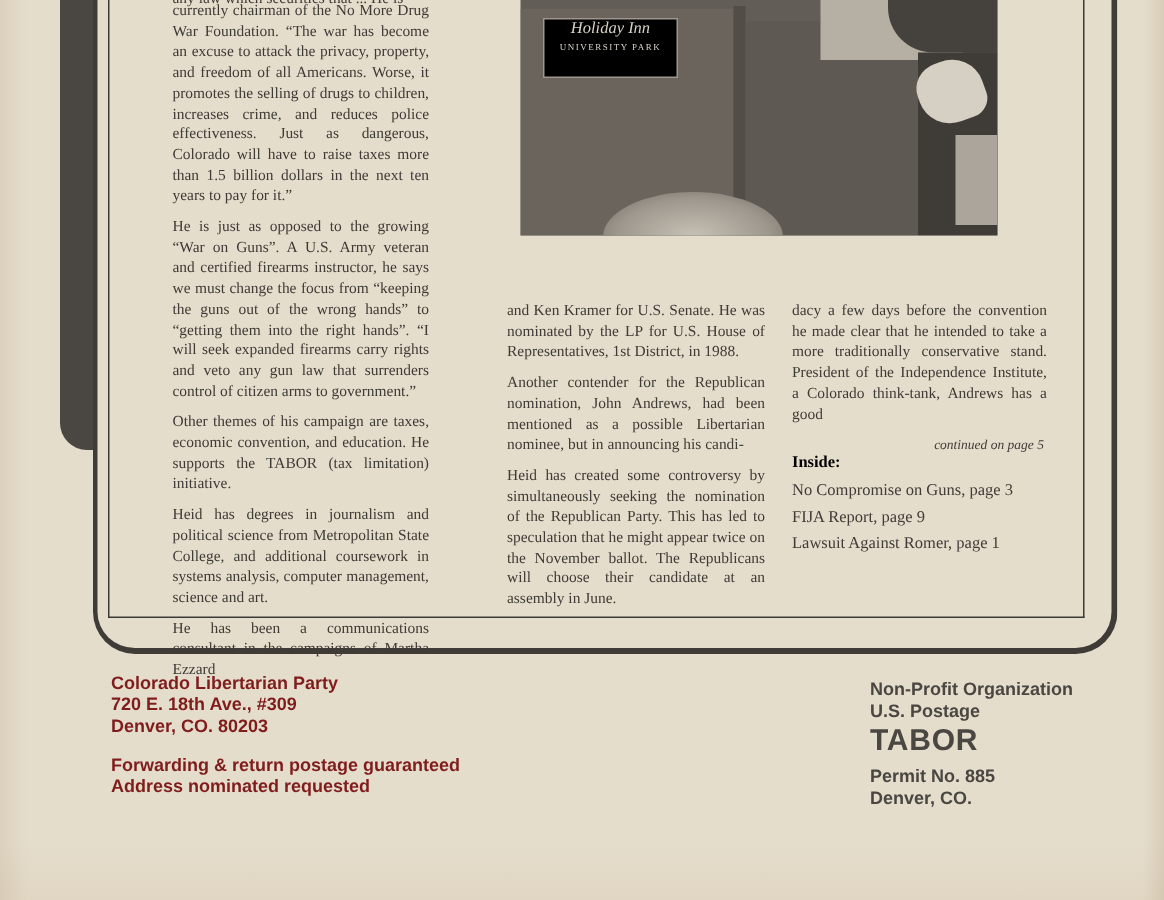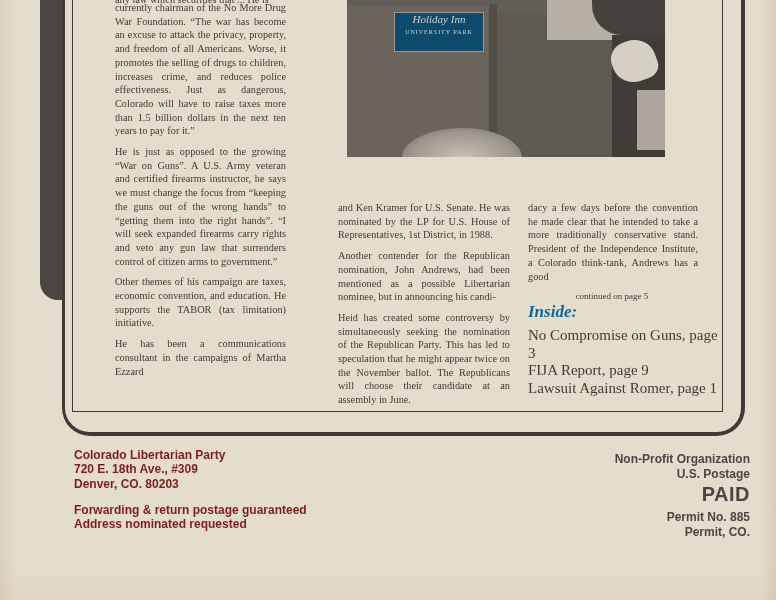--- a/index.html
+++ b/index.html
@@ -35,78 +35,79 @@
   .col {
     position: absolute; font-size: 10.3px; line-height: 13.7px; text-align: justify;
     color: #3e3a35;
   }
   .col p { margin: 0 0 7px 0; }
   .col1 { left: 115px; top: 1px; width: 171px; }
   .col2 { left: 338px; top: 201px; width: 172px; }
   .col3 { left: 528px; top: 201px; width: 170px; }
   .clip-top { position: absolute; left: 115px; top: -7px; width: 171px; font-size: 10.3px; line-height: 13.7px; color: #3e3a35; white-space: nowrap; overflow: hidden; }
   .continued {
-    text-align: center; font-size: 9px; margin: 4px 2px 0 0;
+    text-align: right; font-style: italic; font-size: 9px; margin: 4px 2px 0 0;
   }
   .photo {
     position: absolute; left: 347px; top: 0; width: 318px; height: 157px;
     background: #625d57; overflow: hidden;
   }
   .photo .panel-left { position: absolute; left: 0; top: 6px; width: 142px; height: 151px; background: #6a645d; }
   .photo .seam { position: absolute; left: 142px; top: 4px; width: 8px; height: 153px; background: #524d47; }
   .photo .panel-right { position: absolute; left: 150px; top: 14px; width: 115px; height: 143px; background: #5e5953; }
   .photo .sign {
     position: absolute; left: 15px; top: 12px; width: 88px; height: 38px;
-    background: #0c4a6e; border: 1px solid #9d978e;
-    color: #d6d0c5; text-align: center; font-size: 11px; font-style: italic; line-height: 13px; margin-left: 32px;
+    background: #000000; border: 1px solid #9d978e;
+    color: #d6d0c5; text-align: center; font-size: 11px; font-style: italic; line-height: 13px;
   }
   .photo .sign .small { font-size: 6px; font-style: normal; letter-spacing: 1px; display: block; }
   .photo .wall { position: absolute; left: 200px; top: 0; width: 95px; height: 40px; background: #b6afa4; }
   .photo .arm { position: absolute; left: 245px; top: 0; width: 73px; height: 35px; background: #45413c; border-bottom-left-radius: 30px; }
   .photo .hand {
     position: absolute; left: 265px; top: 40px; width: 44px; height: 42px; background: #d6cfc4;
     border-radius: 40% 50% 30% 50%; transform: rotate(-20deg);
   }
   .photo .sleeve { position: absolute; left: 265px; top: 35px; width: 53px; height: 122px; background: #3f3b37; }
   .photo .sleeve2 { position: absolute; left: 290px; top: 90px; width: 28px; height: 60px; background: #aba59b; }
   .photo .head {
     position: absolute; left: 55px; top: 128px; width: 120px; height: 60px; border-radius: 50%;
     background: radial-gradient(ellipse at center, #c8c1b6 0%, #9d978d 60%, #6a645d 100%);
   }
   .inside { position: absolute; left: 528px; top: 302px; width: 190px; }
-  .inside h3 { margin: 0 0 5px 0; font-size: 17px; font-weight: bold; color: #0369a1; font-style: italic; }
-  .inside .item { font-size: 15px; line-height: 17.5px; color: #403c37; }
+  .inside h3 { margin: 0 0 5px 0; font-size: 11px; font-weight: bold; color: #000000; }
+  .inside .item { font-size: 11px; line-height: 17.5px; color: #403c37; }
   .mailer {
     position: absolute; left: 74px; top: 448px;
     font-family: "Liberation Sans", sans-serif; font-weight: bold; color: #7f1d1d;
     font-size: 12px; line-height: 14.3px;
   }
   .mailer .gap { height: 12px; }
   .indicia {
-    position: absolute; left: 580px; top: 452px; width: 170px; text-align: right;
+    position: absolute; left: 580px; top: 452px; width: 170px; text-align: left;
     font-family: "Liberation Sans", sans-serif; font-weight: bold; color: #4a4642;
     font-size: 12px; line-height: 14.5px;
   }
   .indicia .paid { font-size: 20px; line-height: 24px; margin: 1px 0 4px 0; letter-spacing: 0.5px; }
 </style>
 </head>
 <body>
 
 <div class="paper"></div>
 
 <div class="left-bar"></div>
 <div class="outer-frame"></div>
 <div class="inner-frame"></div>
 
 <div class="clip-top">any law which securities that ... He is</div>
 
 <div class="col col1">
   <p>currently chairman of the No More Drug War Foundation. “The war has become an excuse to attack the privacy, property, and freedom of all Americans. Worse, it promotes the selling of drugs to children, increases crime, and reduces police effectiveness. Just as dangerous, Colorado will have to raise taxes more than 1.5 billion dollars in the next ten years to pay for it.”</p>
   <p>He is just as opposed to the growing “War on Guns”. A U.S. Army veteran and certified firearms instructor, he says we must change the focus from “keeping the guns out of the wrong hands” to “getting them into the right hands”. “I will seek expanded firearms carry rights and veto any gun law that surrenders control of citizen arms to government.”</p>
   <p>Other themes of his campaign are taxes, economic convention, and education. He supports the TABOR (tax limitation) initiative.</p>
+  <p>Heid has degrees in journalism and political science from Metropolitan State College, and additional coursework in systems analysis, computer management, science and art.</p>
   <p>He has been a communications consultant in the campaigns of Martha Ezzard</p>
 </div>
 
 <div class="photo">
   <div class="panel-left"></div>
   <div class="seam"></div>
   <div class="panel-right"></div>
   <div class="sign">
     <span>Holiday Inn</span>
     <span class="small">UNIVERSITY PARK</span>
@@ -142,16 +143,16 @@
   <div>720 E. 18th Ave., #309</div>
   <div>Denver, CO. 80203</div>
   <div class="gap"></div>
   <div>Forwarding &amp; return postage guaranteed</div>
   <div>Address nominated requested</div>
 </div>
 
 <div class="indicia">
   <div>Non-Profit Organization</div>
   <div>U.S. Postage</div>
-  <div class="paid">PAID</div>
+  <div class="paid">TABOR</div>
   <div>Permit No. 885</div>
-  <div>Permit, CO.</div>
+  <div>Denver, CO.</div>
 </div>
 
 </body></html>

